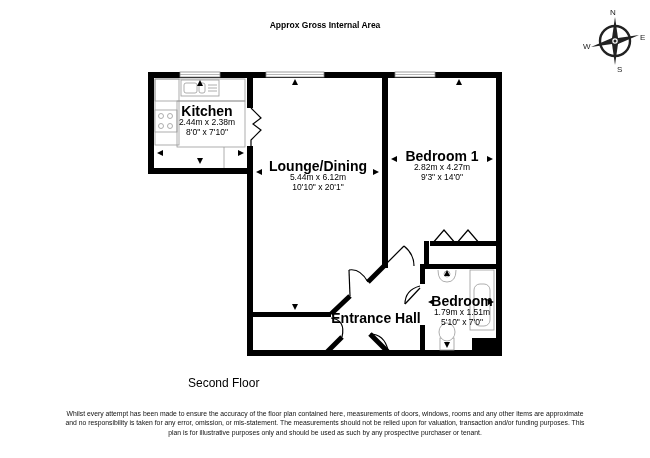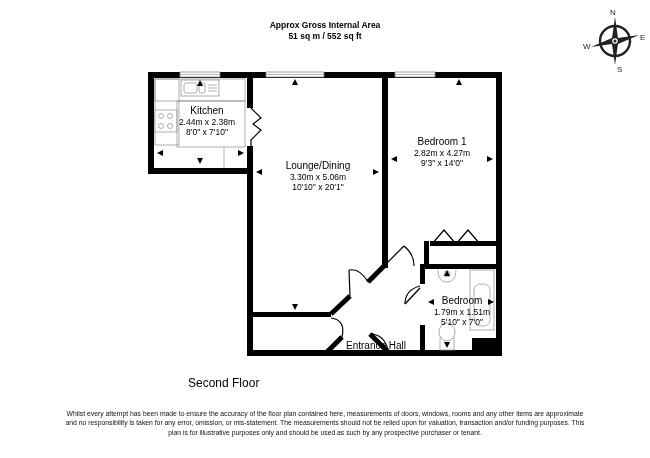--- a/index.html
+++ b/index.html
@@ -1,31 +1,30 @@
 <!DOCTYPE html>
 <html><head>
 <meta charset="utf-8">
 <style>
   html, body { margin:0; padding:0; background:#ffffff; }
   body { width:650px; height:458px; position:relative; overflow:hidden; font-family:"Liberation Sans", sans-serif; color:#000; }
   .area-title { position:absolute; left:0; width:650px; top:20px; text-align:center; font-weight:bold; font-size:8.5px; line-height:11px; }
   .compass { position:absolute; left:583px; top:3px; width:64px; height:70px; }
   .plan { position:absolute; left:0; top:0; width:650px; height:400px; }
   .label { position:absolute; text-align:center; font-size:8.5px; line-height:10.5px; white-space:nowrap; transform:translateX(-50%); }
-  .label .name { font-weight:normal; font-size:10px; display:block; }
+  .label .name { font-weight:bold; font-size:14px; display:block; }
   .label span { display:block; }
   .floor-label { position:absolute; left:149px; top:376px; font-size:12px;margin-left:39px; }
   .disclaimer { position:absolute; left:60px; width:530px; top:409px; text-align:center; font-size:6.8px; line-height:9.4px; color:#111; }
 </style>
 </head>
 <body>
 
 <div class="area-title">
   <div>Approx Gross Internal Area</div>
-  <div>51 sq m / 552 sq ft</div>
 </div>
 
 <svg class="compass" viewBox="0 0 64 70">
   <circle cx="32" cy="38" r="15" fill="none" stroke="#222" stroke-width="2.4"></circle>
   <polygon points="32,14 35,35 32,38 29,35" fill="#222"></polygon>
   <polygon points="32,62 35,41 32,38 29,41" fill="#222"></polygon>
   <polygon points="56,32 35,35 32,38 35,41" fill="#222"></polygon>
   <polygon points="8,44 29,41 32,38 29,35" fill="#222"></polygon>
   <polygon points="42,28 34,36 32,38 36,34" fill="#444"></polygon>
   <polygon points="22,48 30,40 32,38 28,42" fill="#444"></polygon>
@@ -154,35 +153,35 @@
 </svg>
 
 <div class="label" style="left:207px; top:106px;">
   <span class="name">Kitchen</span>
   <span>2.44m x 2.38m</span>
   <span>8'0" x 7'10"</span>
 </div>
 
 <div class="label" style="left:318px; top:161px;">
   <span class="name">Lounge/Dining</span>
-  <span>3.30m x 5.06m</span>
+  <span>5.44m x 6.12m</span>
   <span>10'10" x 20'1"</span>
 </div>
 
-<div class="label" style="left:442px; top:137px;">
+<div class="label" style="left:442px; top:151px;">
   <span class="name">Bedroom 1</span>
   <span>2.82m x 4.27m</span>
   <span>9'3" x 14'0"</span>
 </div>
 
 <div class="label" style="left:462px; top:296px;">
   <span class="name">Bedroom</span>
   <span>1.79m x 1.51m</span>
   <span>5'10" x 7'0"</span>
 </div>
 
-<div class="label" style="left:376px; top:313px;margin-top:28px;">
+<div class="label" style="left:376px; top:313px;">
   <span class="name">Entrance Hall</span>
 </div>
 
 <div class="floor-label">Second Floor</div>
 
 <div class="disclaimer">Whilst every attempt has been made to ensure the accuracy of the floor plan contained here, measurements of doors, windows, rooms and any other items are approximate and no responsibility is taken for any error, omission, or mis-statement. The measurements should not be relied upon for valuation, transaction and/or funding purposes. This plan is for illustrative purposes only and should be used as such by any prospective purchaser or tenant.</div>
 
 </body></html>

